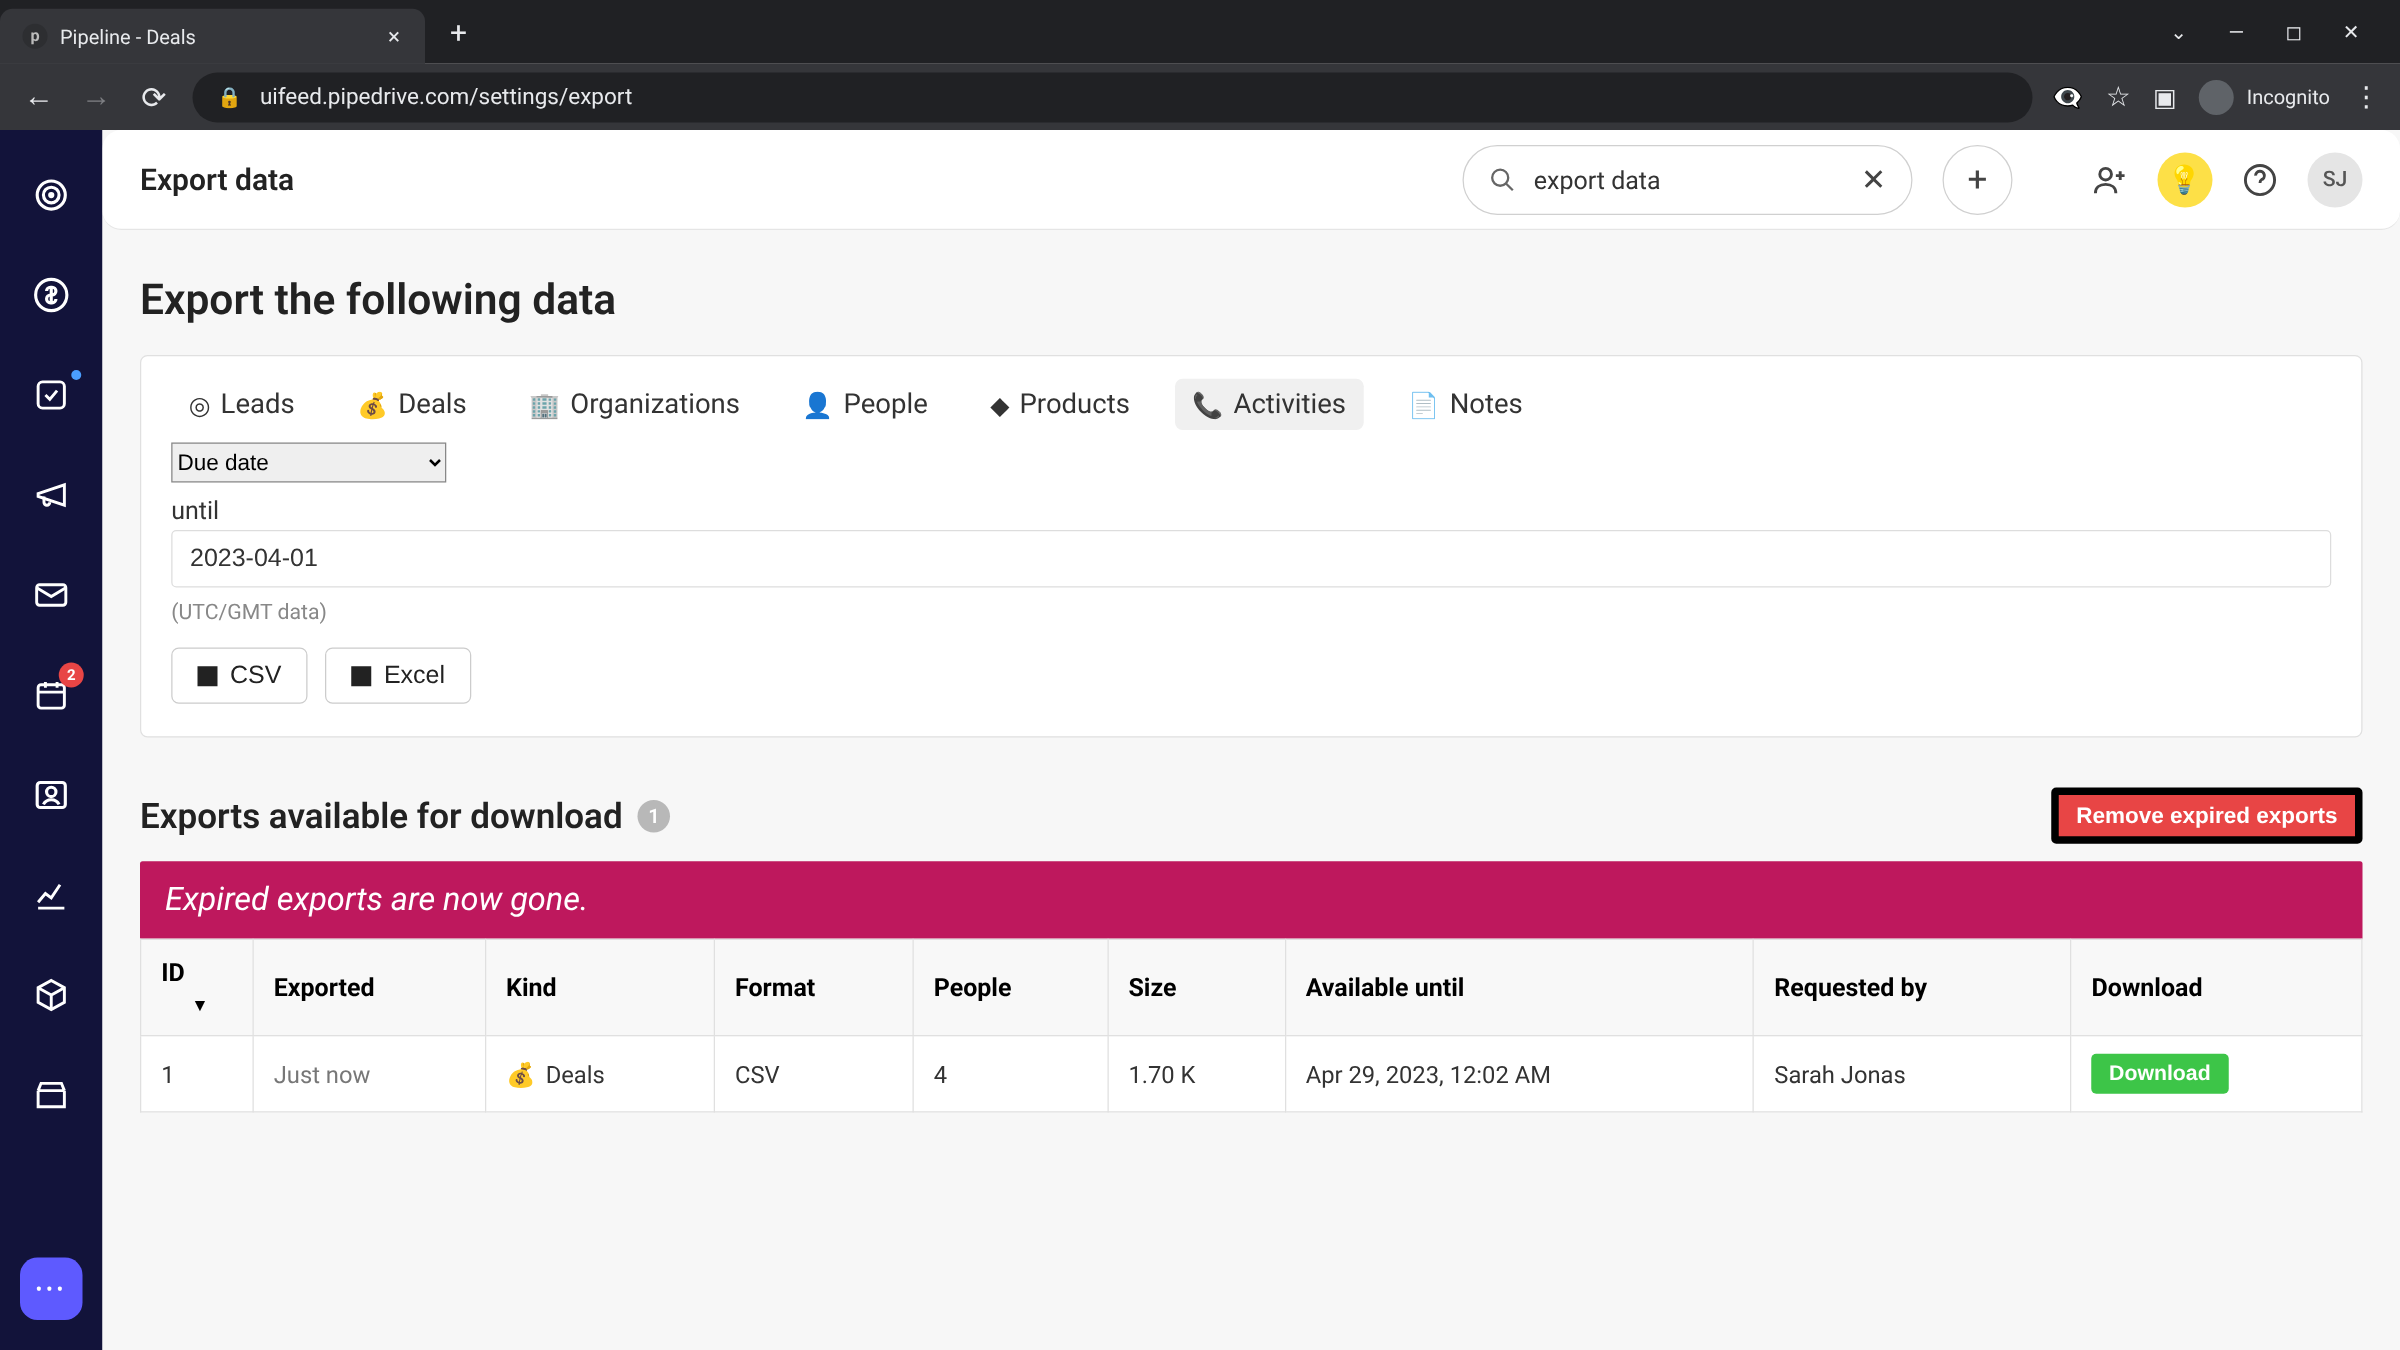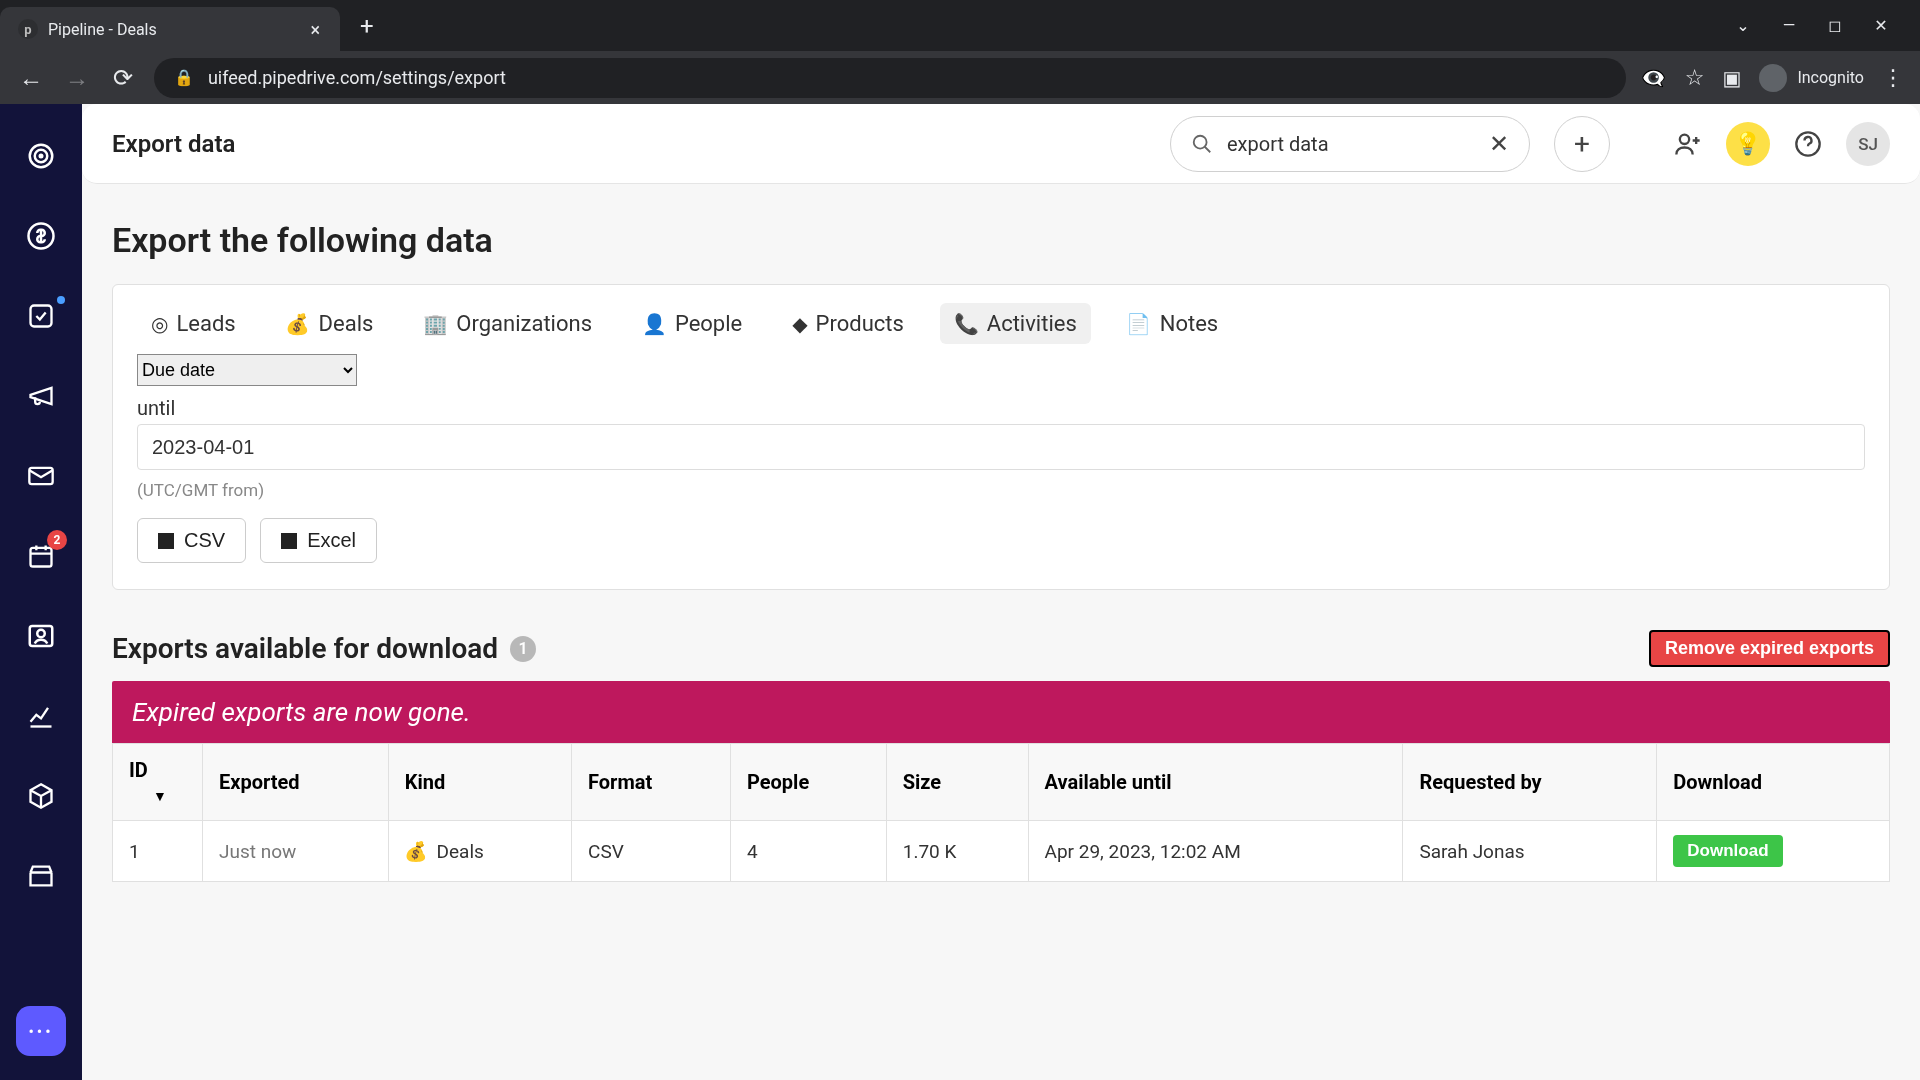--- a/index.html
+++ b/index.html
@@ -64,21 +64,21 @@
 .tz-note { font-size: 17px; color: #888; margin-top: 10px; }
 
 .export-btns { margin-top: 18px; display: flex; gap: 14px; }
 .exp-btn { display: flex; align-items: center; gap: 10px; border: 1px solid #ccc; background: #fff; border-radius: 6px; padding: 10px 20px; font-size: 20px; cursor: pointer; color: #222; }
 .exp-btn-icn { width: 16px; height: 16px; background: #222; }
 
 .downloads-header { display: flex; align-items: center; margin-top: 40px; margin-bottom: 14px; gap: 44px; }
 .dl-title { font-size: 28px; font-weight: 600; color: #222; display: flex; align-items: center; gap: 12px; }
 .count-pill { background: #b8b8b8; color: #fff; font-size: 16px; width: 26px; height: 26px; border-radius: 13px; display: flex; align-items: center; justify-content: center; }
 .dl-spacer { flex: 1; }
-.remove-btn { background: #e84545; color: #fff; border: 2px solid #000000; border-radius: 4px; padding: 6px 14px; font-size: 18px; font-weight: 600; cursor: pointer; }
+.remove-btn { background: #e84545; color: #fff; border: 6px solid #000000; border-radius: 4px; padding: 6px 14px; font-size: 18px; font-weight: 600; cursor: pointer; }
 
 .success-banner { background: #be185d; color: #fff; padding: 16px 20px; font-size: 26px; font-style: italic; border-radius: 2px 2px 0 0; }
 
 .dl-table { width: 100%; border-collapse: collapse; background: #fff; }
 .dl-table th { text-align: left; font-size: 20px; font-weight: 700; padding: 14px 16px; border: 1px solid #e0e0e0; background: #f8f8f8; margin-left: 48px; }
 .sort-arrow { font-size: 14px; }
 .dl-table td { font-size: 19px; padding: 14px 16px; border: 1px solid #e0e0e0; color: #333; }
 .kind-cell { display: flex; align-items: center; gap: 8px; }
 .dlbtn { background: #3dc548; color: #fff; border: none; border-radius: 4px; padding: 6px 14px; font-size: 17px; font-weight: 600; cursor: pointer; }
 
@@ -270,21 +270,21 @@
         </div>
 
         <select class="date-select">
           <option>Due date</option>
         </select>
 
         <div class="form-row">
           <div class="form-label">until</div>
           <input class="date-input" value="2023-04-01" style="">
         </div>
-        <div class="tz-note">(UTC/GMT from)</div>
+        <div class="tz-note">(UTC/GMT data)</div>
 
         <div class="export-btns">
           <button class="exp-btn">
             <span class="exp-btn-icn"></span>
             <span>CSV</span>
           </button>
           <button class="exp-btn">
             <span class="exp-btn-icn"></span>
             <span>Excel</span>
           </button>

